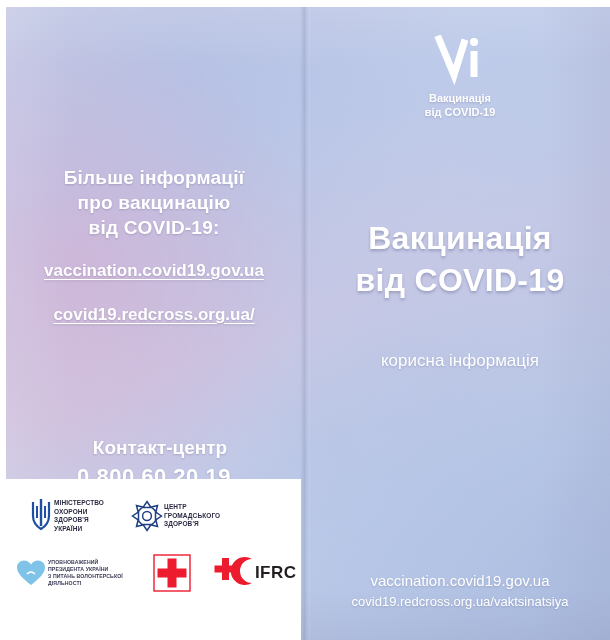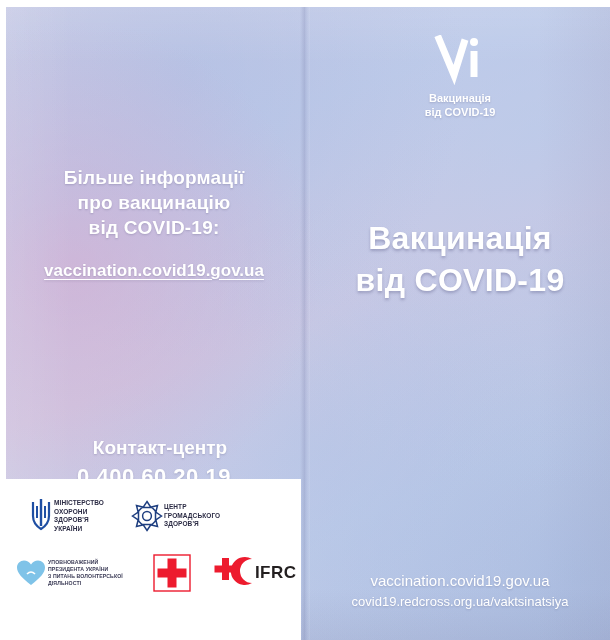--- a/index.html
+++ b/index.html
@@ -283,26 +283,27 @@
 
   <div class="left-panel">
 
     <div class="more-info" style="white-space: pre-line;">Більше інформації
 про вакцинацію
 від COVID-19:</div>
 
     <div class="links">
       <span class="lnk">vaccination.covid19.gov.ua</span>
       <div class="lnk-group">
+        <span class="lnk">covid19.redcross.org.ua/</span>
       </div>
     </div>
 
     <div class="contact">
       <div class="c-label">Контакт-центр</div>
-      <div class="c-phone">0 400 60 20 19</div>
+      <div class="c-phone">0 800 60 20 19</div>
     </div>
   </div>
 
   <div class="logo-strip">
 
     <div class="logo-row logo-row-1">
 
       <div class="logo">
         <svg class="logo-mark" width="26" height="36" viewBox="0 0 26 36">
           <path d="M13 1 L13 28" stroke="#1f4fa3" stroke-width="2.4" fill="none"></path>
@@ -373,20 +374,21 @@
         <circle cx="41" cy="7" r="4" fill="#ffffff"></circle>
         <path d="M41 16 L41 42" stroke="#ffffff" stroke-width="7" fill="none" stroke-linecap="butt"></path>
       </svg>
       <div class="brand-text">Вакцинація
 від COVID-19</div>
     </div>
 
     <div class="cover-title" style="white-space: pre-line;">Вакцинація
 від COVID-19</div>
 
+    <div class="cover-sub">корисна інформація</div>
 
     <div class="cover-links">
       <span class="cl1">vaccination.covid19.gov.ua</span>
       <span class="cl2">covid19.redcross.org.ua/vaktsinatsiya</span>
     </div>
   </div>
 
 </div>
 
 </body></html>

